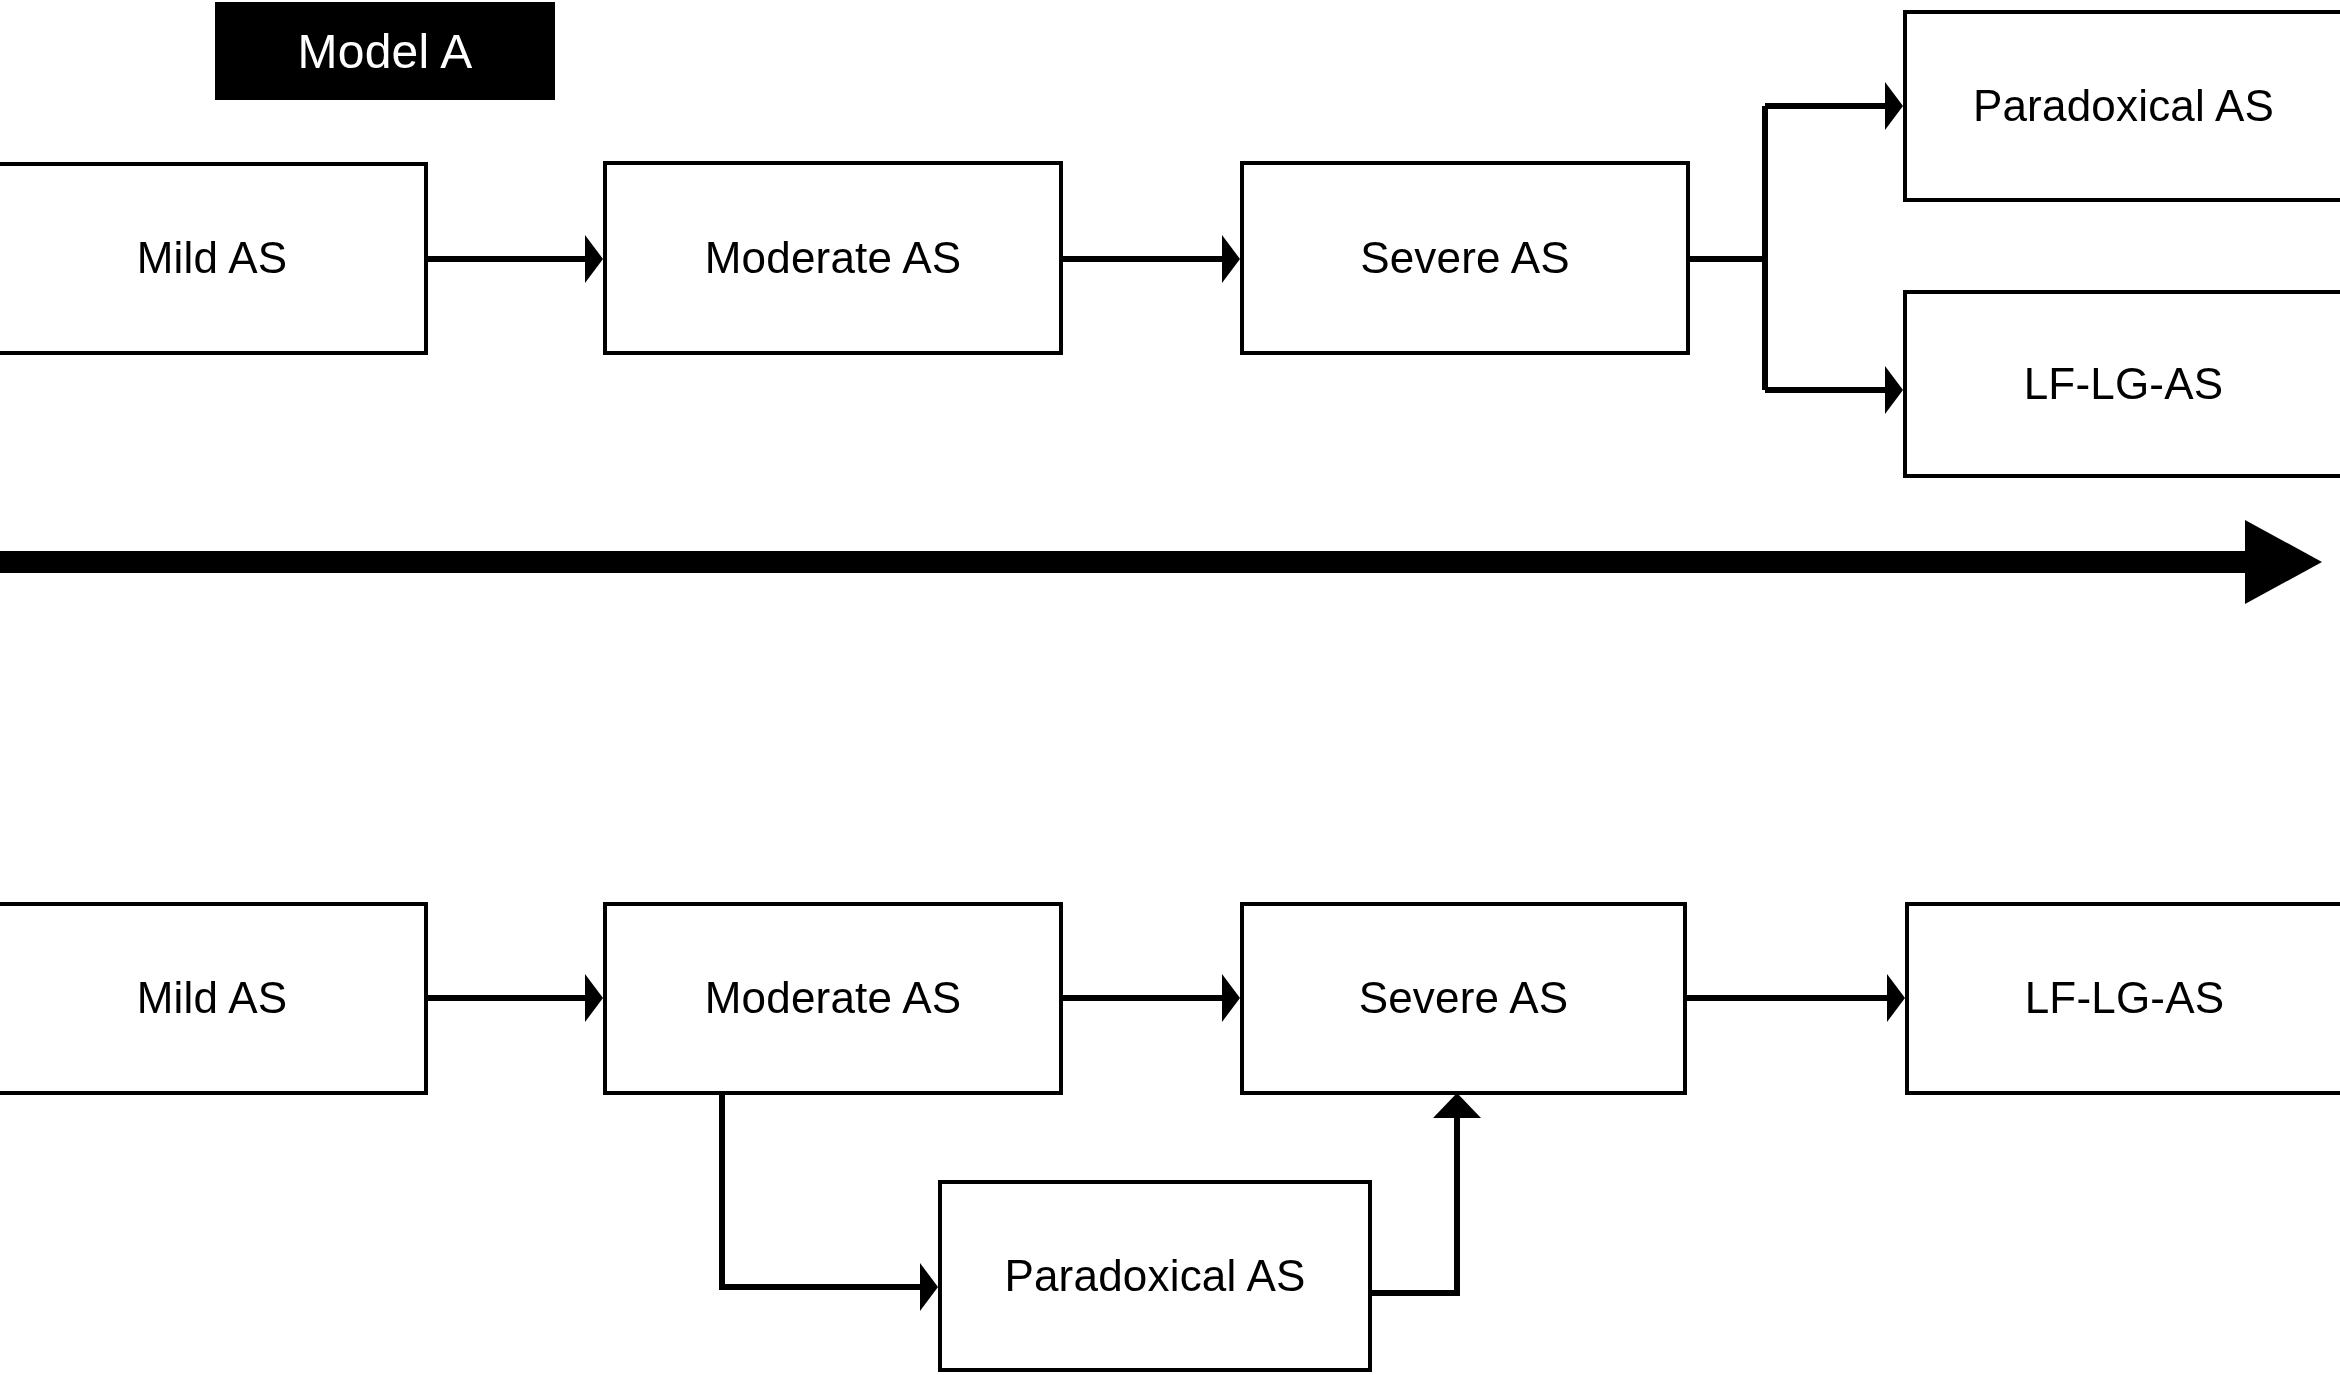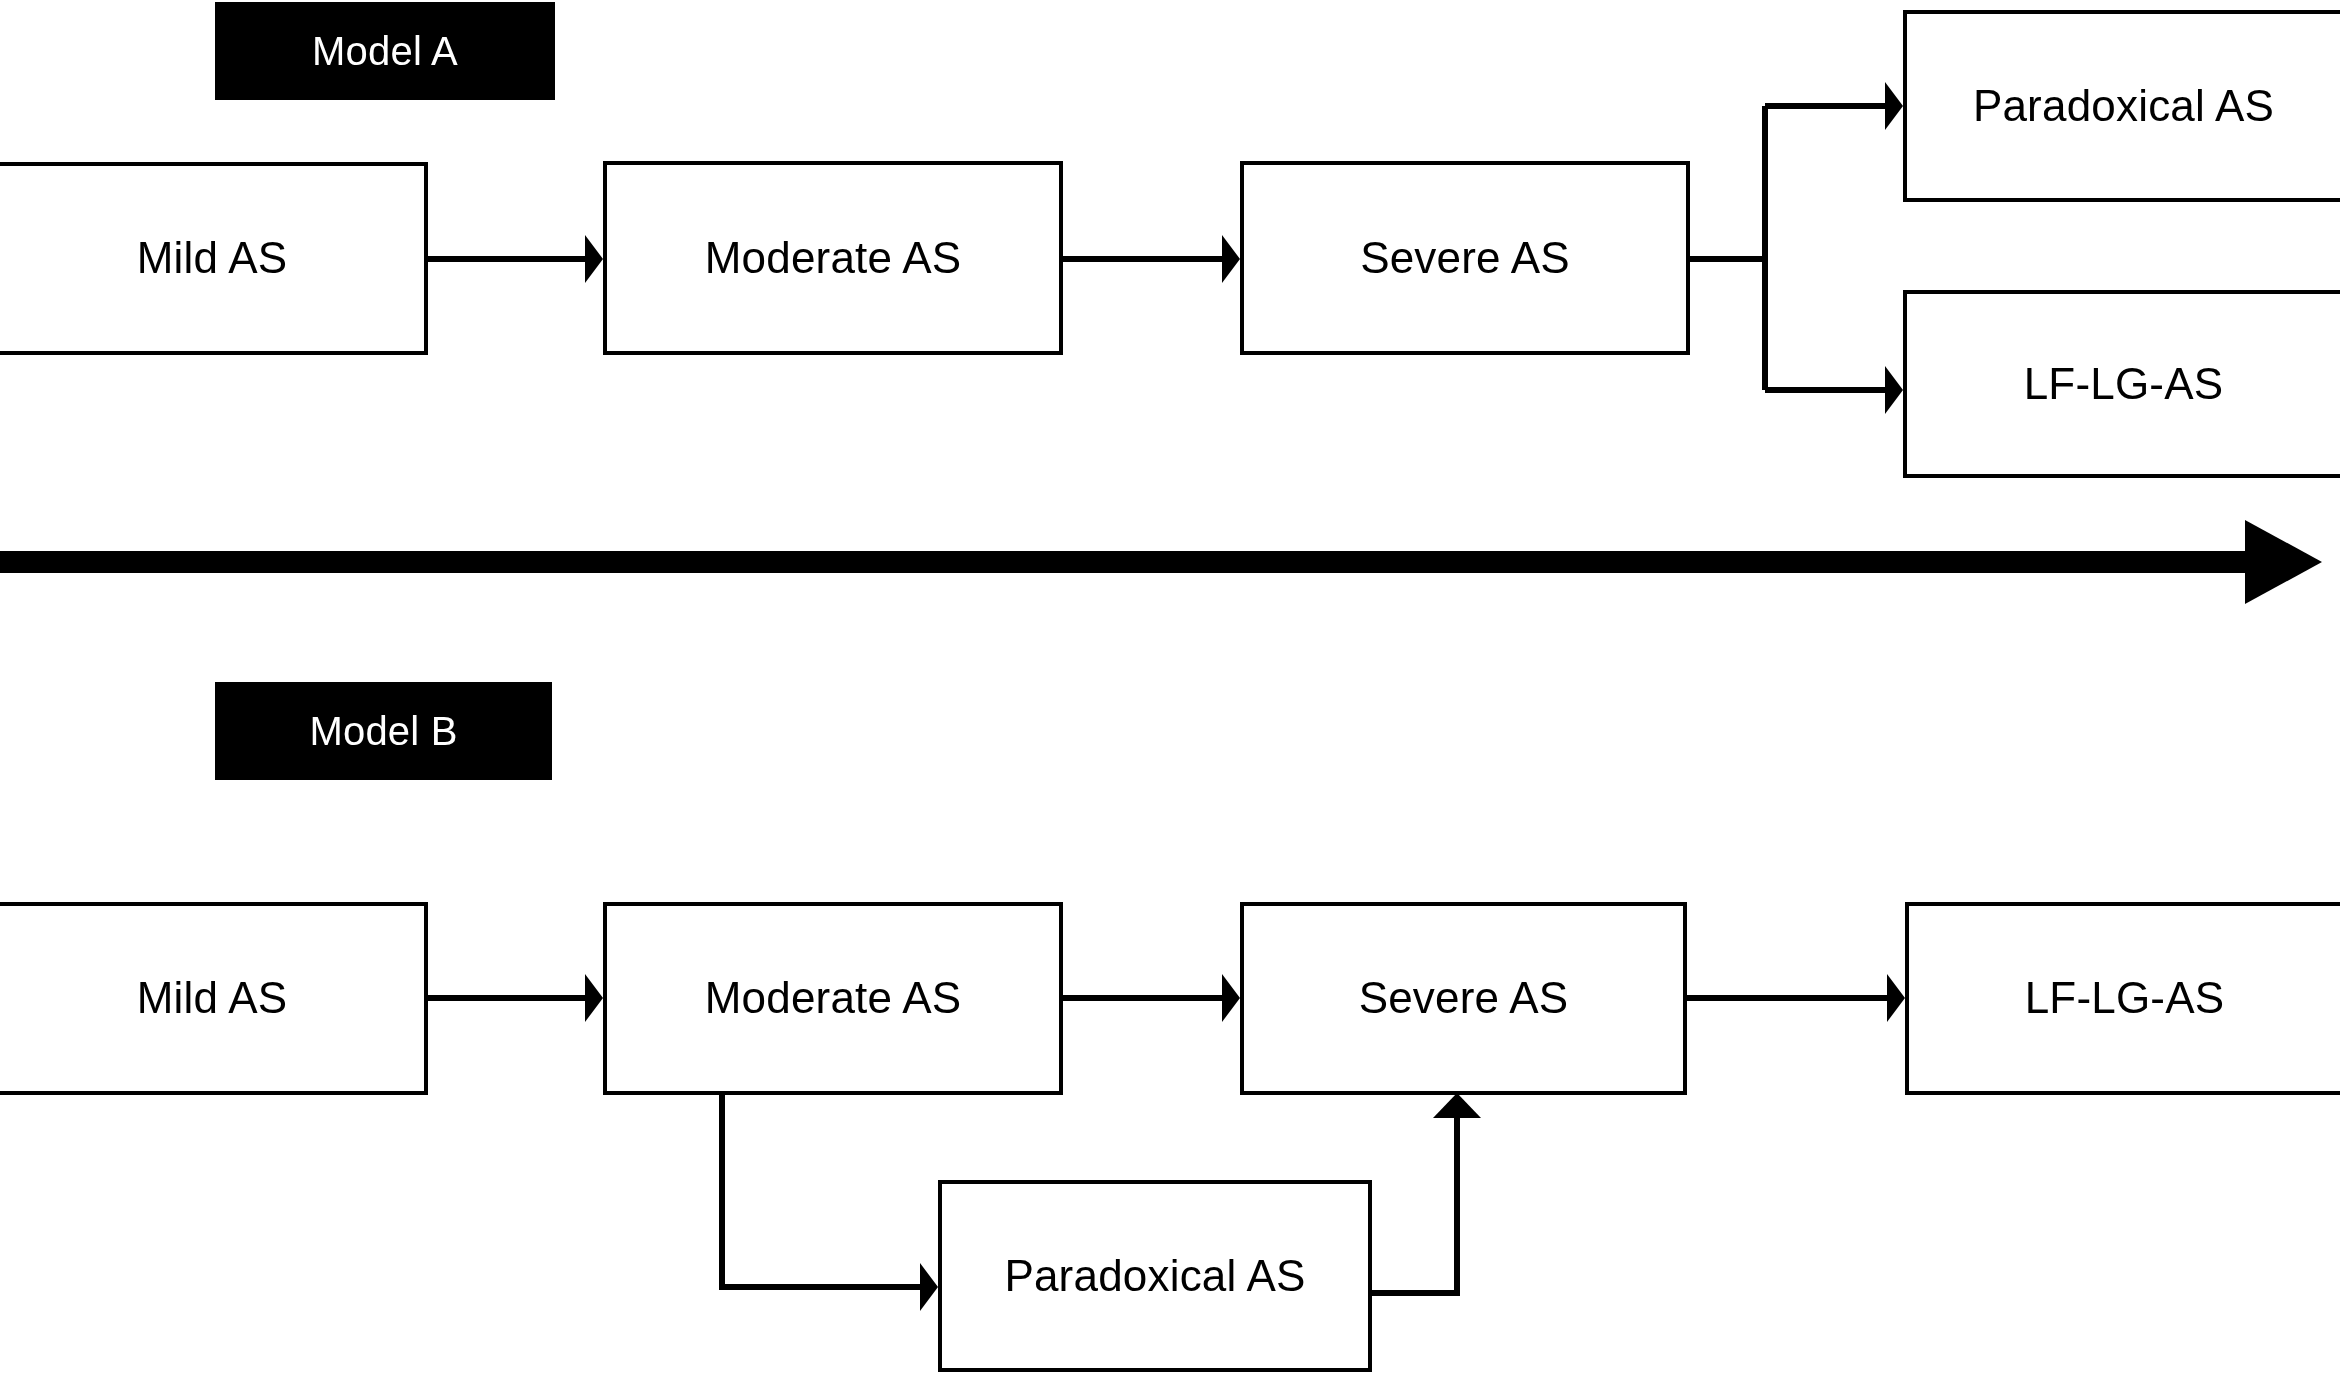--- a/index.html
+++ b/index.html
@@ -27,21 +27,21 @@
     white-space:nowrap;
   }
   .model-label{
     position:absolute;
     box-sizing:border-box;
     background:#000000;
     color:#ffffff;
     display:flex;
     align-items:center;
     justify-content:center;
-    font-size:40px;
+    font-size:48px;
     letter-spacing:0.2px;
     white-space:nowrap;
   }
   .svg-layer{
     position:absolute;
     left:0;top:0;
     width:2340px;
     height:1375px;
     pointer-events:none;
   }
@@ -125,21 +125,20 @@
   <div class="node" style="left:-4px;top:162px;width:432px;height:193px;">Mild AS</div>
 
   <div class="node" style="left:603px;top:161px;width:460px;height:194px;">Moderate AS</div>
 
   <div class="node" style="left:1240px;top:161px;width:450px;height:194px;">Severe AS</div>
 
   <div class="node" style="left:1903px;top:10px;width:441px;height:192px;">Paradoxical AS</div>
 
   <div class="node" style="left:1903px;top:290px;width:441px;height:188px;">LF-LG-AS</div>
 
-  <div class="model-label" style="left:215px;top:682px;width:337px;height:98px;">Model B</div>
 
   <div class="node" style="left:-4px;top:902px;width:432px;height:193px;">Mild AS</div>
 
   <div class="node" style="left:603px;top:902px;width:460px;height:193px;">Moderate AS</div>
 
   <div class="node" style="left:1240px;top:902px;width:447px;height:193px;">Severe AS</div>
 
   <div class="node" style="left:1905px;top:902px;width:439px;height:193px;">LF-LG-AS</div>
 
   <div class="node" style="left:938px;top:1180px;width:434px;height:192px;">Paradoxical AS</div>

